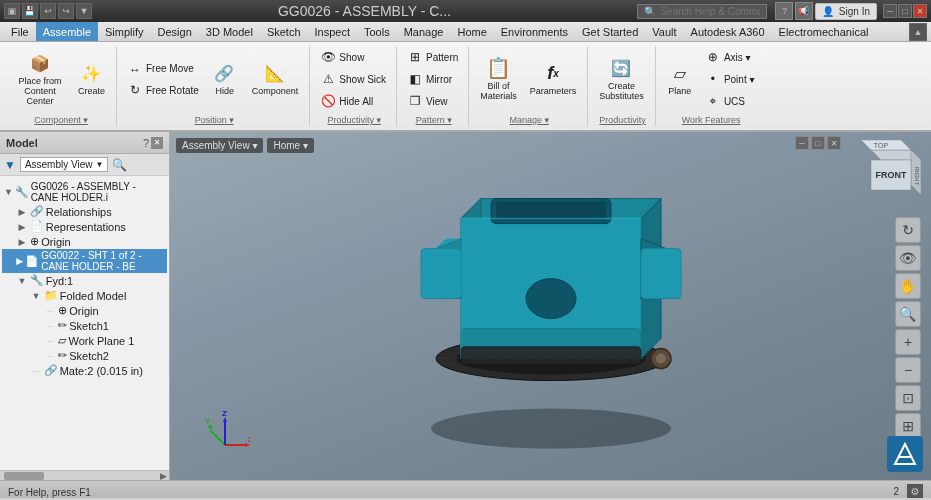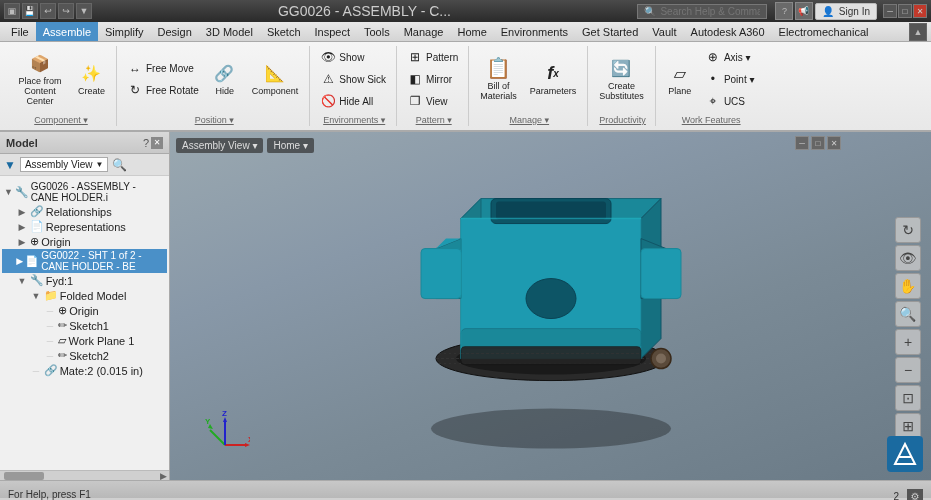--- a/index.html
+++ b/index.html
@@ -351,22 +351,22 @@
       font-weight: bold;
       color: white;
     }
 
     
     #status-bar {
       height: 18px;
       background: linear-gradient(to bottom, #c8c8c8, #b8b8b8);
       border-top: 1px solid #aaa;
       display: flex;
-      align-items: flex-start;
-      padding: 8px 8px;
+      align-items: flex-end;
+      padding: 0 8px;
       justify-content: space-between;
       font-size: 10px;
       color: #333;
     }
     .status-right {
       display: flex;
       gap: 8px;
       align-items: center;
     }
 
@@ -502,21 +502,21 @@
           <div class="ribbon-btn-small">
             <div class="ribbon-btn-small-icon">⚠</div>
             <span>Show Sick</span>
           </div>
           <div class="ribbon-btn-small">
             <div class="ribbon-btn-small-icon">🚫</div>
             <span>Hide All</span>
           </div>
         </div>
       </div>
-      <div class="ribbon-group-label">Environments ▾</div>
+      <div class="ribbon-group-label">Productivity ▾</div>
     </div>
 
     <div class="ribbon-group">
       <div class="ribbon-buttons">
         <div style="display:flex;flex-direction:column;gap:2px;">
           <div class="ribbon-btn-small">
             <div class="ribbon-btn-small-icon">⊞</div>
             <span>Pattern</span>
           </div>
           <div class="ribbon-btn-small">
@@ -681,20 +681,39 @@
     </div>
   </div>
 
   <div id="viewport">
 
     <div id="viewport-top-bar">
       <button class="vp-ctrl-btn">Assembly View ▾</button>
       <button class="vp-ctrl-btn">Home ▾</button>
     </div>
 
+    <div id="viewcube">
+      <svg width="70" height="70" viewBox="0 0 70 70">
+
+        <polygon points="20,10 60,10 70,20 30,20" fill="#c8d0d8" stroke="#888" stroke-width="0.5"></polygon>
+
+        <polygon points="20,10 60,10 50,0 10,0" fill="#d8e0e8" stroke="#888" stroke-width="0.5"></polygon>
+
+        <polygon points="60,10 70,20 70,55 60,45" fill="#b8c0c8" stroke="#888" stroke-width="0.5"></polygon>
+
+        <rect x="20" y="20" width="40" height="30" fill="#d0d8e0" stroke="#888" stroke-width="0.5"></rect>
+
+        <text x="40" y="38" text-anchor="middle" font-size="9" font-weight="bold" fill="#333">FRONT</text>
+
+        <text x="30" y="8" text-anchor="middle" font-size="7" fill="#555">TOP</text>
+
+        <text x="64" y="36" text-anchor="middle" font-size="6" fill="#555" transform="rotate(90,64,36)">RIGHT</text>
+
+      </svg>
+    </div>
 
     <div id="nav-tools">
       <div class="nav-btn" title="Orbit">↻</div>
       <div class="nav-btn" title="Look">👁</div>
       <div class="nav-btn" title="Pan">✋</div>
       <div class="nav-btn" title="Zoom">🔍</div>
       <div class="nav-btn" title="Zoom In">+</div>
       <div class="nav-btn" title="Zoom Out">−</div>
       <div class="nav-btn" title="Zoom All">⊡</div>
       <div class="nav-btn" title="Zoom Window">⊞</div>

